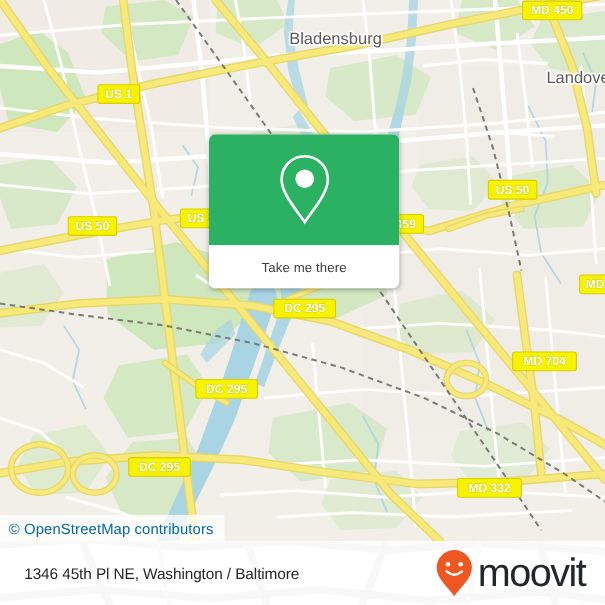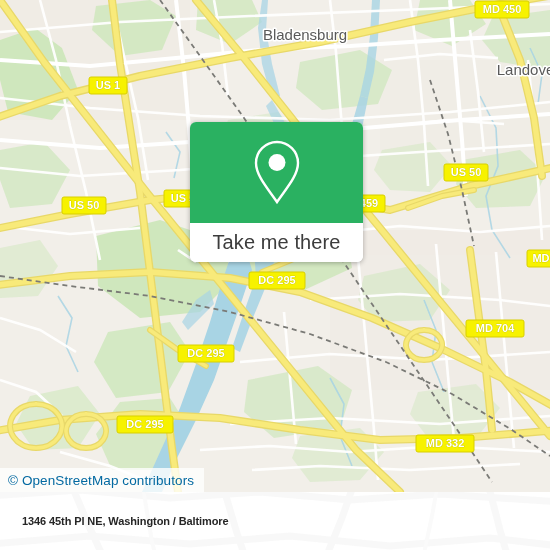--- a/index.html
+++ b/index.html
@@ -62,21 +62,21 @@
     justify-content: center;
   }
   #poi-card-bottom {
     height: 39px;
     background: #ffffff;
     display: flex;
     align-items: center;
     justify-content: center;
   }
   #poi-card-bottom .label {
-    font-size: 20px;
+    font-size: 12px;
     color: #3c3c3c;
     letter-spacing: 0.1px;
   }
 
   
   #footer {
     position: absolute;
     left: 0;
     top: 492px;
     width: 550px;
@@ -96,25 +96,24 @@
     position: relative;
     width: 100%;
     height: 100%;
     display: flex;
     align-items: center;
     justify-content: space-between;
     padding: 0 18px 0 22px;
     box-sizing: border-box;
   }
   #footer-address {
-    font-size: 11px;
+    font-size: 14px;
     color: #262626;
     letter-spacing: -0.1px;
     white-space: nowrap;
-    font-weight: bold;
   }
   #brand {
     display: flex;
     align-items: center;
     gap: 2px;
   }
   #brand-wordmark {
     font-size: 36px;
     color: #22272b;
     letter-spacing: -1.4px;
@@ -375,16 +374,25 @@
         <path d="M-10,112 L90,104 L190,112 L290,104 L390,114 L490,106 L560,114"></path>
       </g>
       <g stroke="#f4f4f4" stroke-width="4" fill="none">
         <path d="M-10,22 L120,16 L260,24 L400,16 L560,24"></path>
         <path d="M130,-10 L142,50 L152,110 L160,140"></path>
         <path d="M420,140 L432,84 L442,28 L450,-10"></path>
       </g>
     </svg>
     <div id="footer-inner">
       <span id="footer-address">1346 45th Pl NE, Washington / Baltimore</span>
+      <span id="brand">
+        <svg width="38" height="46" viewBox="0 0 38 46">
+          <path d="M19 2 C10.2 2 3 9.2 3 18 C3 28.5 14 36.5 19 44 C24 36.5 35 28.5 35 18 C35 9.2 27.8 2 19 2 Z" fill="#ee5622"></path>
+          <circle cx="13.2" cy="15" r="2.1" fill="#ffffff"></circle>
+          <circle cx="24.8" cy="15" r="2.1" fill="#ffffff"></circle>
+          <path d="M12 21.5 Q19 27.5 26 21.5" fill="none" stroke="#ffffff" stroke-width="2.2" stroke-linecap="round"></path>
+        </svg>
+        <span id="brand-wordmark">moovit</span>
+      </span>
     </div>
   </div>
 
 </div>
 
 </body></html>

